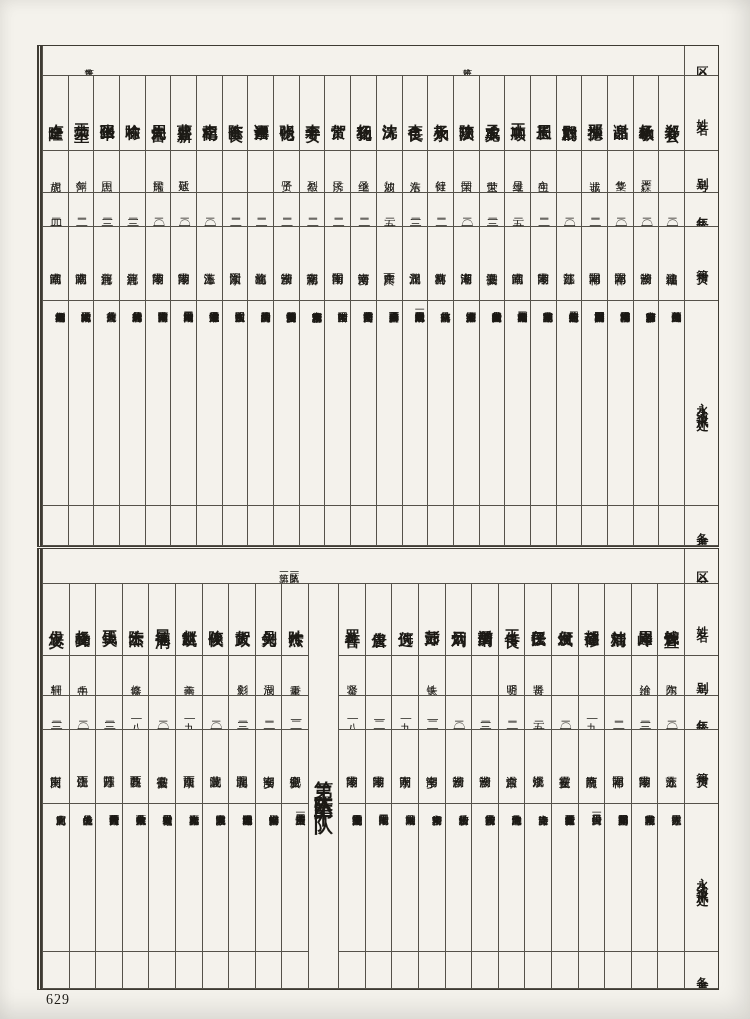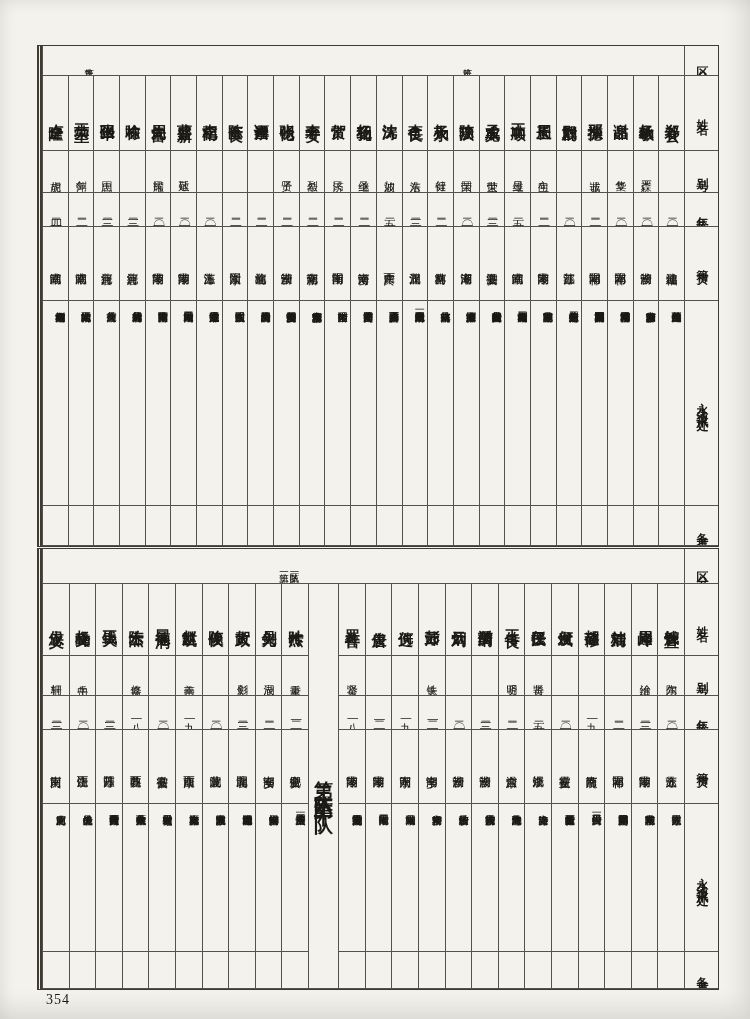--- a/index.html
+++ b/index.html
@@ -952,14 +952,14 @@
         <span class="t">河南尉氏</span>
       </div>
       <div class="c f-address" style="grid-area: 6 / 25;">
         <span class="t">河南尉氏北史店</span>
       </div>
       <div class="c f-note" style="grid-area: 7 / 25;">
         <span class="t"></span>
       </div>
     </div>
 
-  <div id="page-number">354</div>
+  <div id="page-number">629</div>
 </div>
 
 </body></html>

